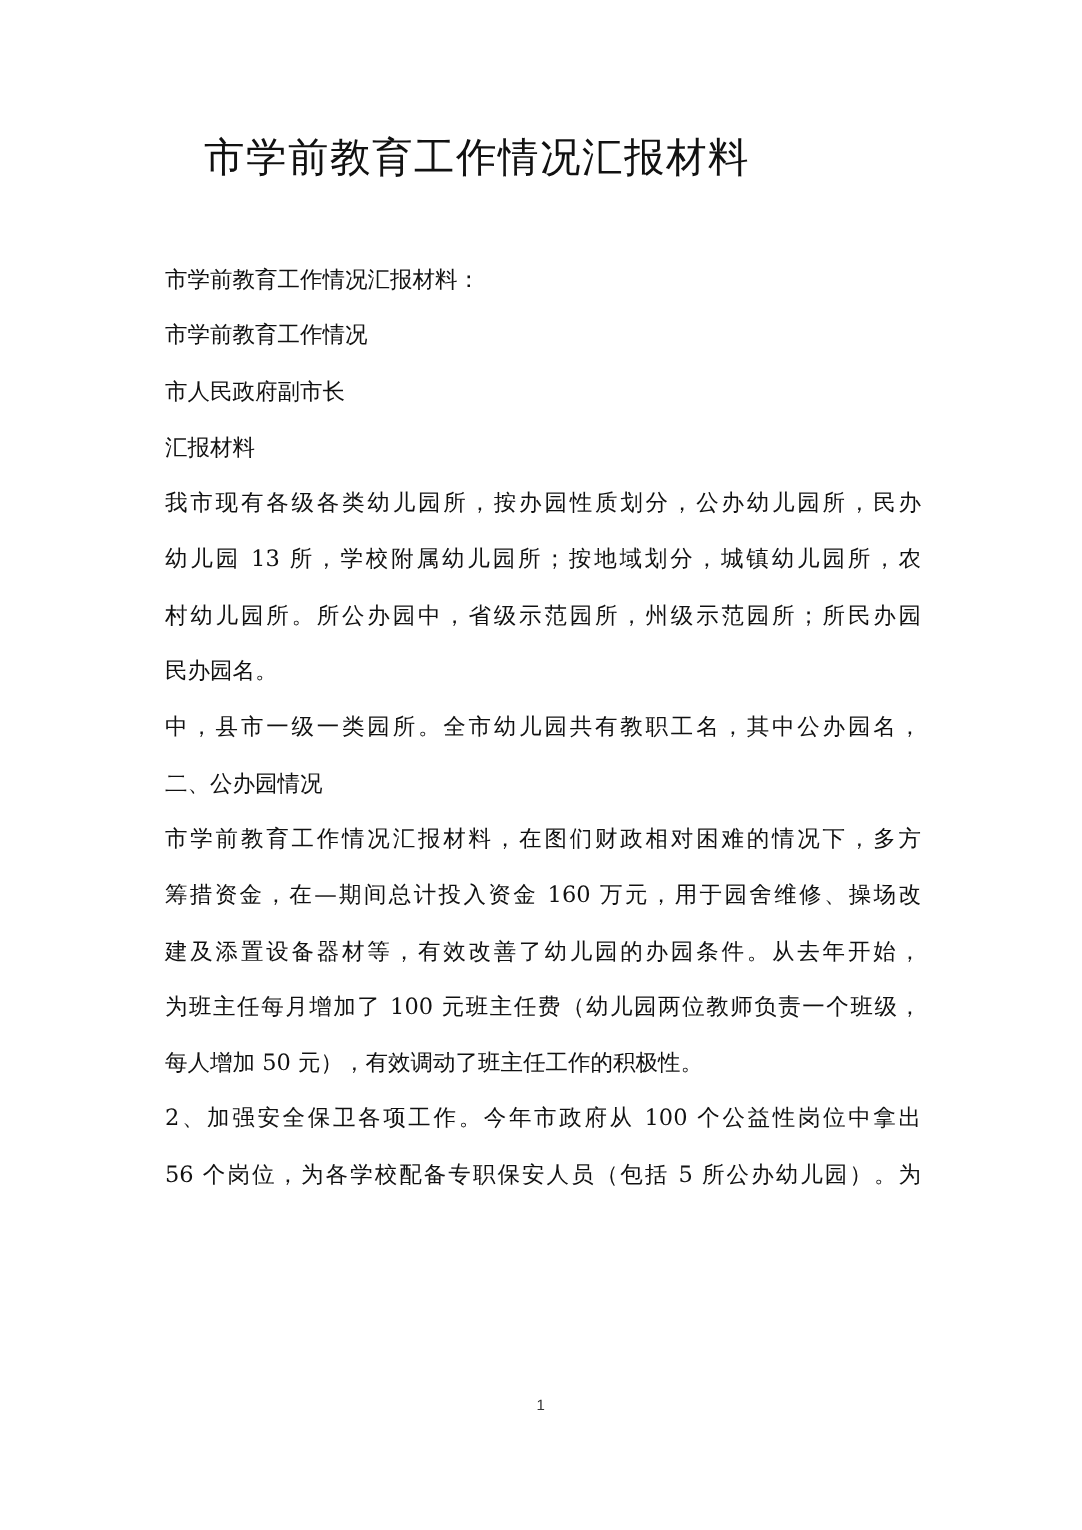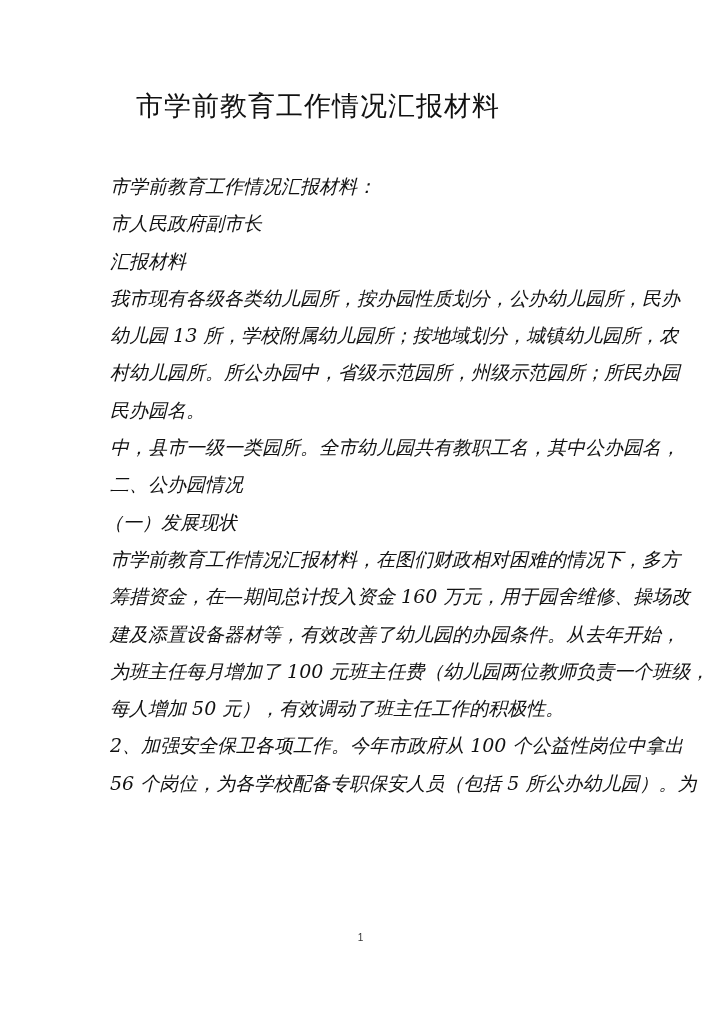--- a/index.html
+++ b/index.html
@@ -34,28 +34,27 @@
       font-weight: normal;
       margin: 0;
     }
     .body {
       position: absolute;
       left: 110px;
       top: 168px;
       width: 504px;
     }
     .line {
-      font-size: 19px;
+      font-size: 15px;
       line-height: 37.3px;
       height: 37.3px;
       white-space: nowrap;
       text-align: justify;
       text-align-last: justify;
       margin: 0;
-      font-style: italic;
     }
     .line.short {
       text-align: left;
       text-align-last: left;
     }
     .line.indent-paren {
       margin-left: -6px;
     }
     .page-number {
       position: absolute;
@@ -69,29 +68,29 @@
     }
   </style>
 </head>
 <body>
 
 <div class="page">
   <h1 class="title">市学前教育工作情况汇报材料</h1>
 
   <div class="body">
     <p class="line short">市学前教育工作情况汇报材料：</p>
+    <p class="line short">市学前教育工作情况</p>
     <p class="line short">市人民政府副市长</p>
     <p class="line short">汇报材料</p>
     <p class="line">我市现有各级各类幼儿园所，按办园性质划分，公办幼儿园所，民办</p>
     <p class="line">幼儿园 13 所，学校附属幼儿园所；按地域划分，城镇幼儿园所，农</p>
     <p class="line">村幼儿园所。所公办园中，省级示范园所，州级示范园所；所民办园</p>
     <p class="line short">民办园名。</p>
     <p class="line">中，县市一级一类园所。全市幼儿园共有教职工名，其中公办园名，</p>
     <p class="line short">二、公办园情况</p>
-    <p class="line short indent-paren">（一）发展现状</p>
     <p class="line">市学前教育工作情况汇报材料，在图们财政相对困难的情况下，多方</p>
     <p class="line">筹措资金，在—期间总计投入资金 160 万元，用于园舍维修、操场改</p>
     <p class="line">建及添置设备器材等，有效改善了幼儿园的办园条件。从去年开始，</p>
     <p class="line">为班主任每月增加了 100 元班主任费（幼儿园两位教师负责一个班级，</p>
     <p class="line short">每人增加 50 元），有效调动了班主任工作的积极性。</p>
     <p class="line">2、加强安全保卫各项工作。今年市政府从 100 个公益性岗位中拿出</p>
     <p class="line">56 个岗位，为各学校配备专职保安人员（包括 5 所公办幼儿园）。为</p>
   </div>
 
   <div class="page-number">1</div>

